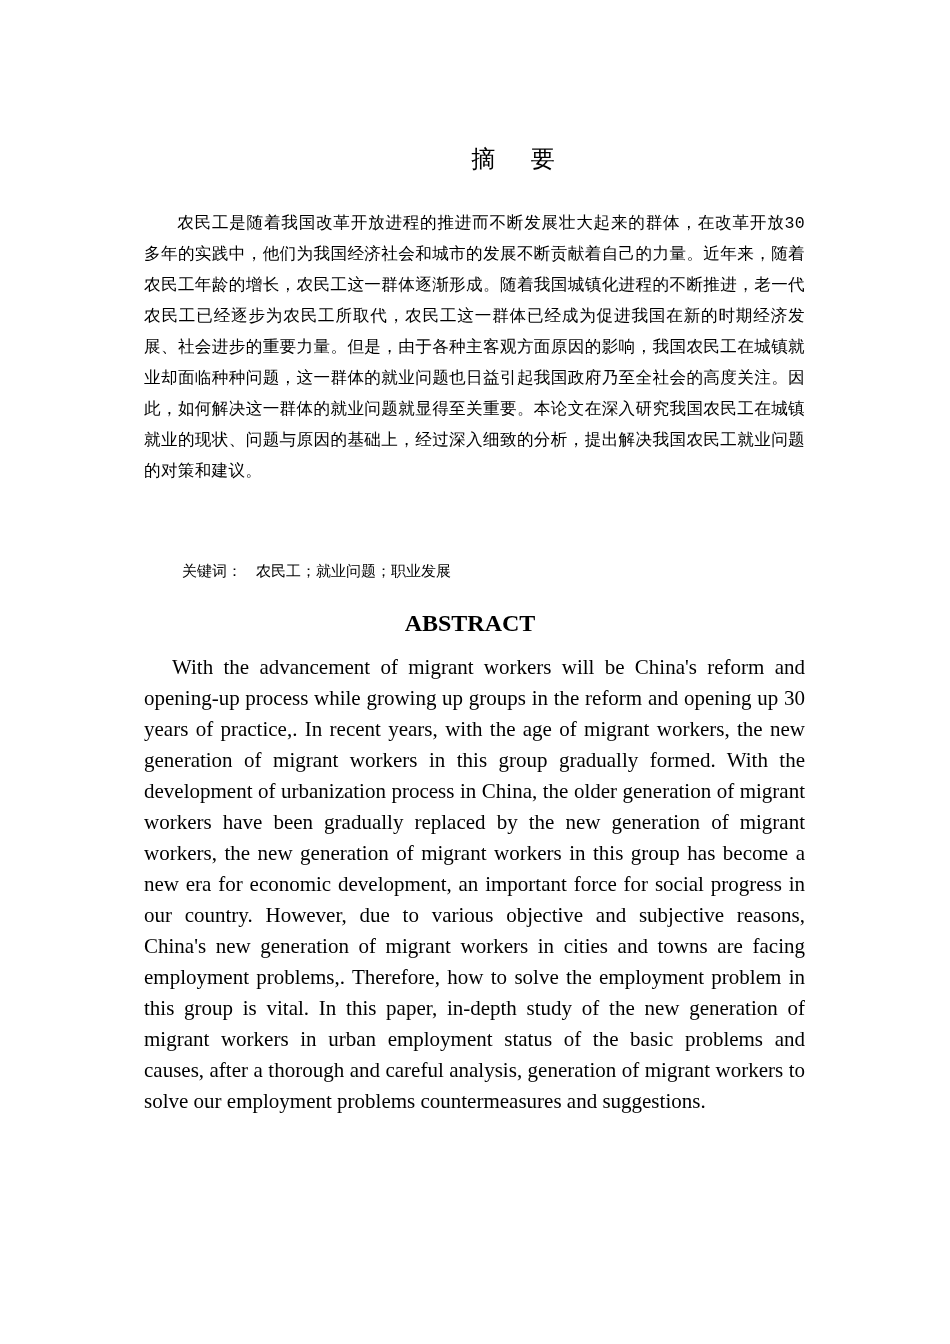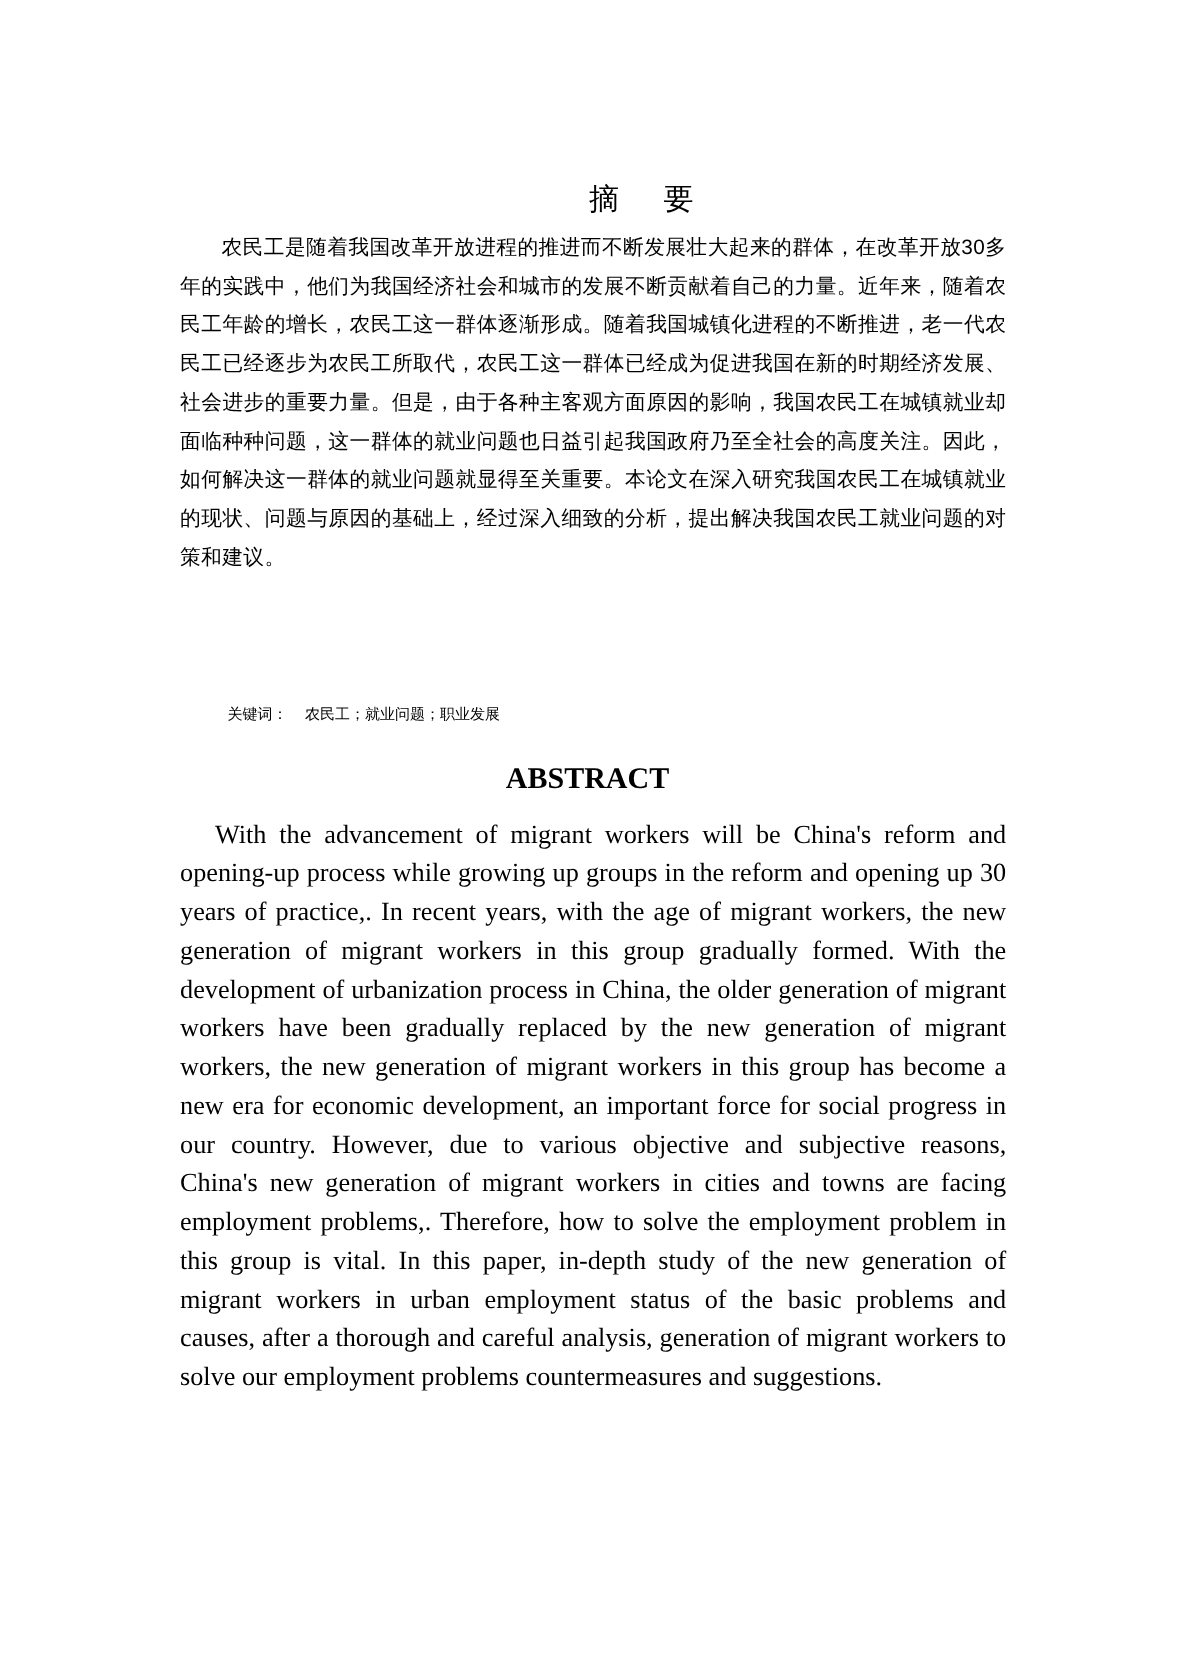--- a/index.html
+++ b/index.html
@@ -6,27 +6,27 @@
     body { width: 950px; height: 1344px; position: relative; overflow: hidden; color: #000; }
     .page { position: absolute; left: 0; top: 0; width: 950px; height: 1344px; background: #fff; }
     .cn-title {
       position: absolute; left: 0; width: 950px; top: 142px;
       text-align: center; font-family: "DejaVu Sans", sans-serif;
       font-size: 24px; letter-spacing: 14px; line-height: 34px; padding-left: 56px;
       box-sizing: border-box;
       margin-left: 17px;
     }
     .cn-body {
-      position: absolute; left: 144px; width: 661px; top: 182px;
-      font-family: Liberation Sans, sans-serif; font-size: 16.6px; line-height: 31px;
+      position: absolute; left: 144px; width: 661px; top: 208px;
+      font-family: Liberation Mono, monospace; font-size: 16.6px; line-height: 31px;
       text-align: justify; text-indent: 2em; margin: 0; letter-spacing: 0.3px;
     }
     .keywords {
       position: absolute; left: 182px; top: 558px;
-      font-family: "DejaVu Sans", sans-serif; font-size: 12px; line-height: 26px;
+      font-family: "DejaVu Sans", sans-serif; font-size: 15px; line-height: 26px;
     }
     .keywords .kw-label { margin-right: 14px; }
     .en-title {
       position: absolute; left: 0; width: 836px; top: 606px; padding-left: 104px; box-sizing: border-box;
       text-align: center; font-family: "Liberation Serif", serif; font-weight: bold;
       font-size: 24px; line-height: 34px;
     }
     .en-body {
       position: absolute; left: 144px; width: 661px; top: 652px;
       font-family: Liberation Serif, serif; font-size: 21px; line-height: 31px;

